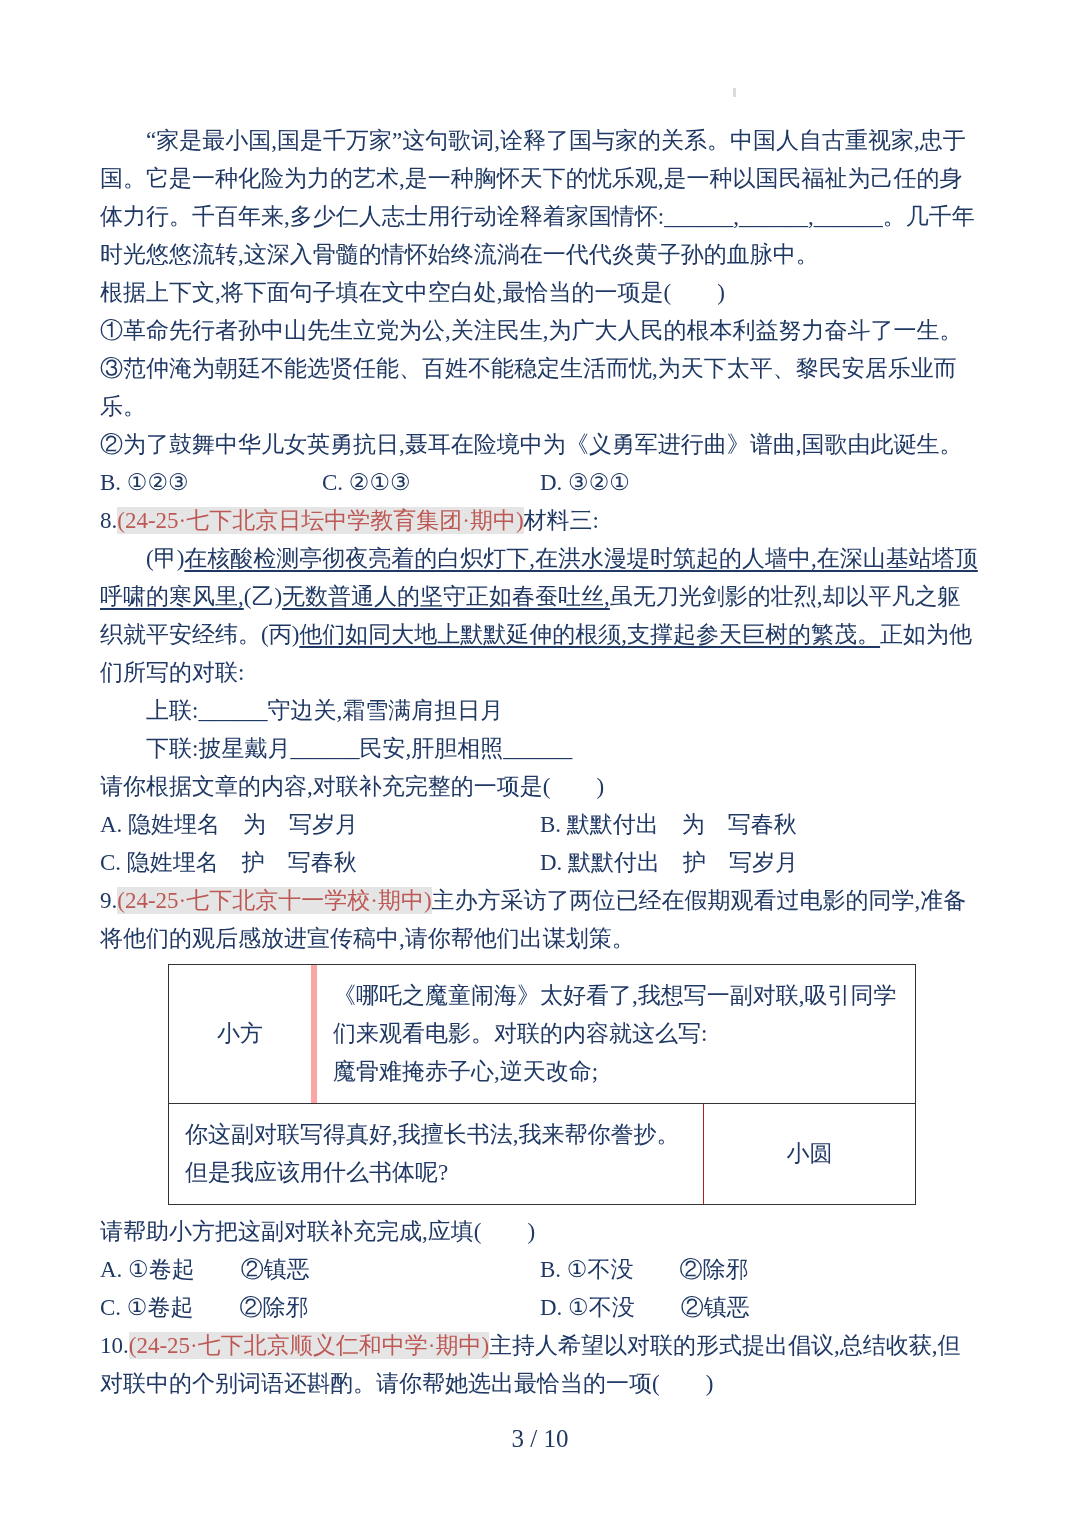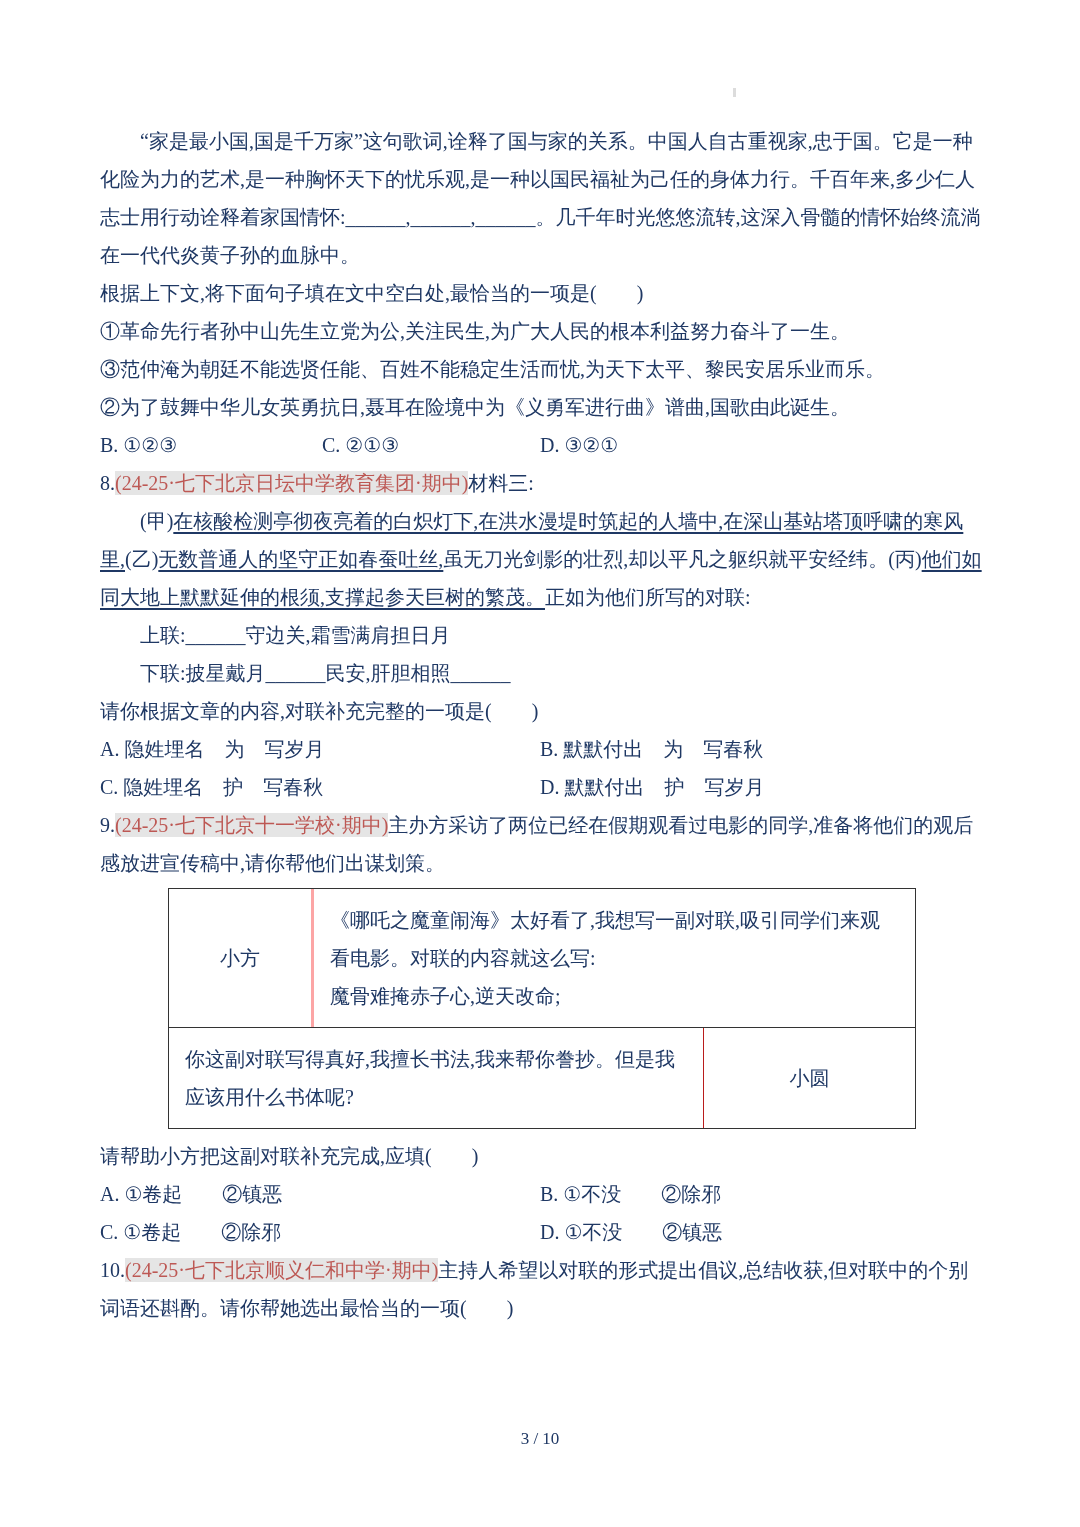--- a/index.html
+++ b/index.html
@@ -5,40 +5,40 @@
   * { box-sizing: border-box; }
   html, body { margin: 0; padding: 0; background: #e9e9e9; }
   .page {
     width: 1080px; height: 1527px; margin: 0 auto; background: #ffffff;
     position: relative; overflow: hidden;
     font-family: "Liberation Serif", "DejaVu Serif", serif;
     color: #1f3864;
   }
   .content {
     position: absolute; top: 122px; left: 100px; width: 882px;
-    font-size: 20px; line-height: 38px;
+    font-size: 23px; line-height: 38px;
   }
   p { margin: 0; }
   .indent { text-indent: 2em; }
   .hl { background: #e5e5e5; color: #bd5854; padding: 1px 0; }
   .u { text-decoration: underline; text-underline-offset: 4px; }
   .opts4 { display: grid; grid-template-columns: 222px 218px 225px 1fr; }
   .opts2 { display: grid; grid-template-columns: 440px 1fr; }
   .qtable { width: 748px; margin: 6px 0 8px 68px; border: 1px solid #333; }
   .trow { display: flex; }
   .trow-second { border-top: 1px solid #333; }
   .cell { padding: 12px 16px; }
   .name-cell { display: flex; align-items: center; justify-content: center; padding: 12px; }
   .r1-name { width: 142px; }
-  .r1-body { flex: 1; border-left: 3px solid #fca5a5; }
+  .r1-body { flex: 1; border-left: 6px solid #fca5a5; }
   .r2-body { flex: 1; }
   .r2-name { width: 212px; border-left: 1px solid #b91c1c; }
   .footer {
     position: absolute; top: 1424px; left: 0; width: 100%;
-    text-align: center; font-size: 17px; line-height: 30px;
+    text-align: center; font-size: 25px; line-height: 30px;
   }
   .scan-mark {
     position: absolute; top: 88px; left: 733px; width: 3px; height: 9px;
     background: #c4c4c4; opacity: 0.6;
   }
 </style>
 </head>
 <body>
 
 <div class="page">

